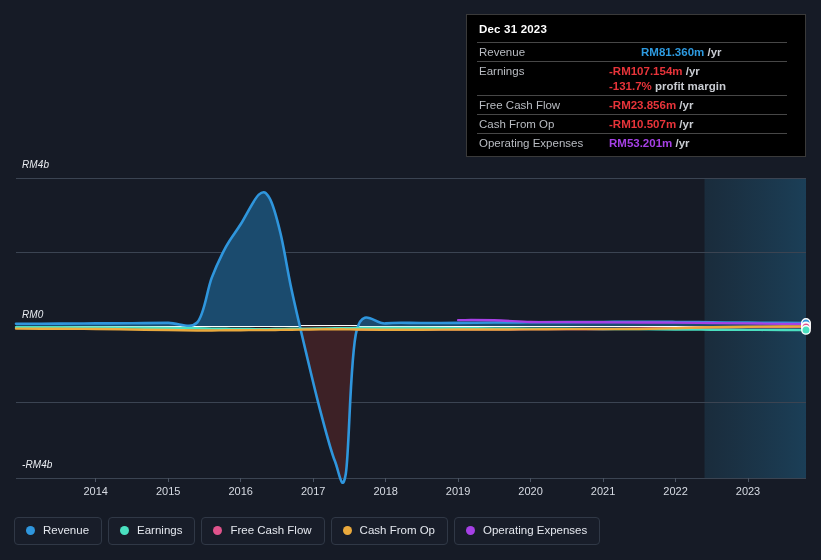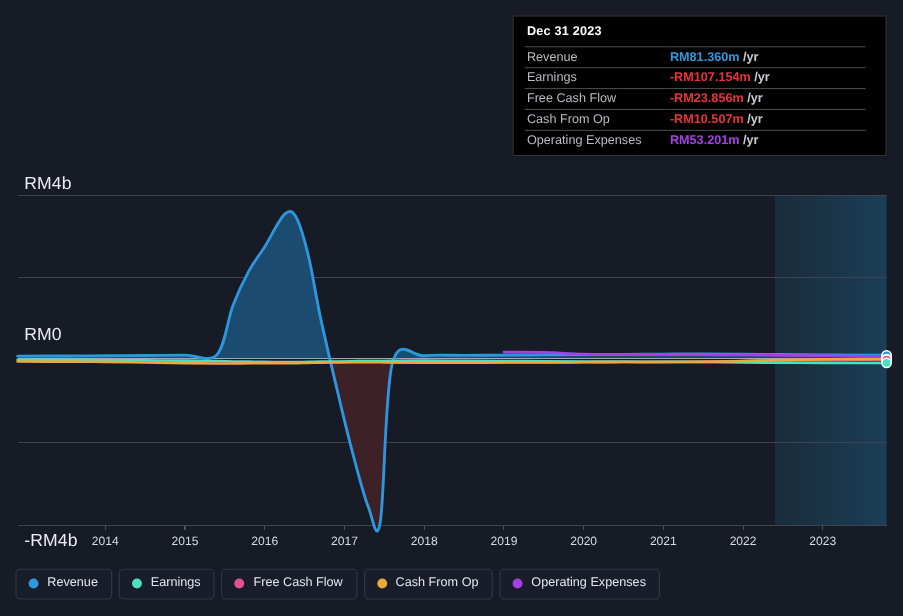--- a/index.html
+++ b/index.html
@@ -24,24 +24,25 @@
     height: 560px;
   }
   #chart-svg {
     position: absolute;
     left: 0; top: 0;
   }
 
   
   .axis-label {
     position: absolute;
-    font-size: 16px;
+    font-size: 10px;
     color: #e9ecf1;
     letter-spacing: .1px;
     white-space: nowrap;
+    font-style: italic;
   }
   .y-label { left: 22px; }
 
   
   #tooltip {
     position: absolute;
     left: 466px;
     top: 14px;
     width: 340px;
     background: #000000;
@@ -69,21 +70,21 @@
   }
   #tooltip tr.sub td { border-top: none; padding-top: 0; }
   #tooltip td.tt-key {
     color: #b9bcc2;
     width: 128px;
     font-size: 11.5px;
   }
   #tooltip td.tt-val { font-size: 11.5px; }
   .tt-num { font-weight: bold; }
   .tt-unit { color: #c9ccd2; font-weight: bold; }
-  .c-rev  { color: #2d9ae0; }
+  .c-rev  { color: #2d9ae0; margin-left: 32px; }
   .c-neg  { color: #e8343a; margin-top: 12px; }
   .c-opex { color: #a640e6; }
 
   
   #legend {
     position: absolute;
     left: 14px;
     top: 517px;
     display: flex;
     gap: 6px;
@@ -160,36 +161,40 @@
       <path d="M 16.00 327.11 C 23.25 327.14, 46.20 327.23, 59.49 327.30 C 72.77 327.36, 83.65 327.42, 95.72 327.48 C 107.80 327.54, 119.88 327.60, 131.96 327.67 C 144.04 327.73, 157.33 327.76, 168.20 327.85 C 179.07 327.94, 189.94 328.10, 197.19 328.22 C 204.44 328.34, 206.86 328.50, 211.69 328.59 C 216.52 328.68, 221.35 328.71, 226.18 328.77 C 231.02 328.84, 235.24 328.90, 240.68 328.96 C 246.11 329.02, 253.97 329.11, 258.80 329.14 C 263.63 329.18, 266.05 329.18, 269.67 329.14 C 273.29 329.11, 276.92 329.02, 280.54 328.96 C 284.17 328.90, 287.19 328.84, 291.41 328.77 C 295.64 328.71, 301.08 328.65, 305.91 328.59 C 310.74 328.53, 315.57 328.47, 320.40 328.40 C 325.24 328.34, 330.67 328.25, 334.90 328.22 C 339.13 328.19, 342.15 328.25, 345.77 328.22 C 349.39 328.19, 350.00 328.10, 356.64 328.04 C 363.29 327.97, 374.76 327.85, 385.63 327.85 C 396.50 327.85, 409.79 327.97, 421.87 328.04 C 433.95 328.10, 446.03 328.16, 458.11 328.22 C 470.19 328.28, 482.27 328.34, 494.35 328.40 C 506.43 328.47, 518.51 328.53, 530.59 328.59 C 542.67 328.65, 554.75 328.71, 566.83 328.77 C 578.91 328.84, 590.98 328.90, 603.06 328.96 C 615.14 329.02, 627.22 329.05, 639.30 329.14 C 651.38 329.24, 663.46 329.42, 675.54 329.51 C 687.62 329.61, 699.70 329.64, 711.78 329.70 C 723.86 329.76, 735.94 329.84, 748.02 329.88 C 760.10 329.93, 774.59 329.95, 784.26 329.96 C 793.92 329.97, 802.38 329.96, 806.00 329.96" fill="none" stroke="#4ae0c0" stroke-width="2.4" stroke-linecap="round" stroke-linejoin="round"></path>
       <path d="M 16.00 328.59 C 23.25 328.62, 46.20 328.71, 59.49 328.77 C 72.77 328.84, 83.65 328.84, 95.72 328.96 C 107.80 329.08, 119.88 329.33, 131.96 329.51 C 144.04 329.70, 157.33 329.92, 168.20 330.07 C 179.07 330.22, 189.94 330.38, 197.19 330.44 C 204.44 330.50, 206.86 330.47, 211.69 330.44 C 216.52 330.41, 221.35 330.29, 226.18 330.25 C 231.02 330.22, 235.24 330.29, 240.68 330.25 C 246.11 330.22, 253.97 330.10, 258.80 330.07 C 263.63 330.04, 266.05 330.10, 269.67 330.07 C 273.29 330.04, 276.92 329.95, 280.54 329.88 C 284.17 329.82, 287.19 329.76, 291.41 329.70 C 295.64 329.64, 301.08 329.58, 305.91 329.51 C 310.74 329.45, 315.57 329.36, 320.40 329.33 C 325.24 329.30, 330.67 329.33, 334.90 329.33 C 339.13 329.33, 342.15 329.30, 345.77 329.33 C 349.39 329.36, 350.00 329.45, 356.64 329.51 C 363.29 329.58, 374.76 329.67, 385.63 329.70 C 396.50 329.73, 409.79 329.73, 421.87 329.70 C 433.95 329.67, 446.03 329.55, 458.11 329.51 C 470.19 329.48, 482.27 329.55, 494.35 329.51 C 506.43 329.48, 518.51 329.39, 530.59 329.33 C 542.67 329.27, 554.75 329.18, 566.83 329.14 C 578.91 329.11, 590.98 329.18, 603.06 329.14 C 615.14 329.11, 627.22 329.11, 639.30 328.96 C 651.38 328.81, 663.46 328.50, 675.54 328.22 C 687.62 327.94, 699.70 327.54, 711.78 327.30 C 723.86 327.05, 735.94 326.88, 748.02 326.74 C 760.10 326.60, 774.59 326.50, 784.26 326.44 C 793.92 326.39, 802.38 326.40, 806.00 326.39" fill="none" stroke="#eaa93c" stroke-width="2.4" stroke-linecap="round" stroke-linejoin="round"></path>
       <circle cx="806" cy="324.031563" r="4.2" fill="#a640e6" stroke="#ffffff" stroke-width="1.4"></circle>
       <circle cx="806" cy="322.98968" r="4.2" fill="#2f96dd" stroke="#ffffff" stroke-width="1.4"></circle>
       <circle cx="806" cy="326.388759" r="4.2" fill="#eaa93c" stroke="#ffffff" stroke-width="1.4"></circle>
       <circle cx="806" cy="326.882672" r="4.2" fill="#e0538c" stroke="#ffffff" stroke-width="1.4"></circle>
       <circle cx="806" cy="329.964698" r="4.2" fill="#4ae0c0" stroke="#ffffff" stroke-width="1.4"></circle>
     </svg>
 
   <div class="axis-label y-label" style="top:159px;">RM4b</div>
-  <div class="axis-label y-label" style="top:296px;">RM0</div>
-  <div class="axis-label y-label" style="top:459px;margin-top:24px;">-RM4b</div>
+  <div class="axis-label y-label" style="top:309px;">RM0</div>
+  <div class="axis-label y-label" style="top:459px;">-RM4b</div>
 </div>
 
 <div id="tooltip">
   <div class="tt-date">Dec 31 2023</div>
   <table>
     <tbody id="tt-body">
         <tr>
           <td class="tt-key">Revenue</td>
           <td class="tt-val"><span class="tt-num c-rev">RM81.360m</span><span class="tt-unit"> /yr</span></td>
         </tr>
         <tr>
           <td class="tt-key">Earnings</td>
           <td class="tt-val"><span class="tt-num c-neg">-RM107.154m</span><span class="tt-unit"> /yr</span></td>
         </tr>
+        <tr class="sub">
+          <td class="tt-key"></td>
+          <td class="tt-val"><span class="tt-num c-neg">-131.7%</span><span class="tt-unit"> profit margin</span></td>
+        </tr>
         <tr>
           <td class="tt-key">Free Cash Flow</td>
           <td class="tt-val"><span class="tt-num c-neg">-RM23.856m</span><span class="tt-unit"> /yr</span></td>
         </tr>
         <tr>
           <td class="tt-key">Cash From Op</td>
           <td class="tt-val"><span class="tt-num c-neg">-RM10.507m</span><span class="tt-unit"> /yr</span></td>
         </tr>
         <tr>
           <td class="tt-key">Operating Expenses</td>

